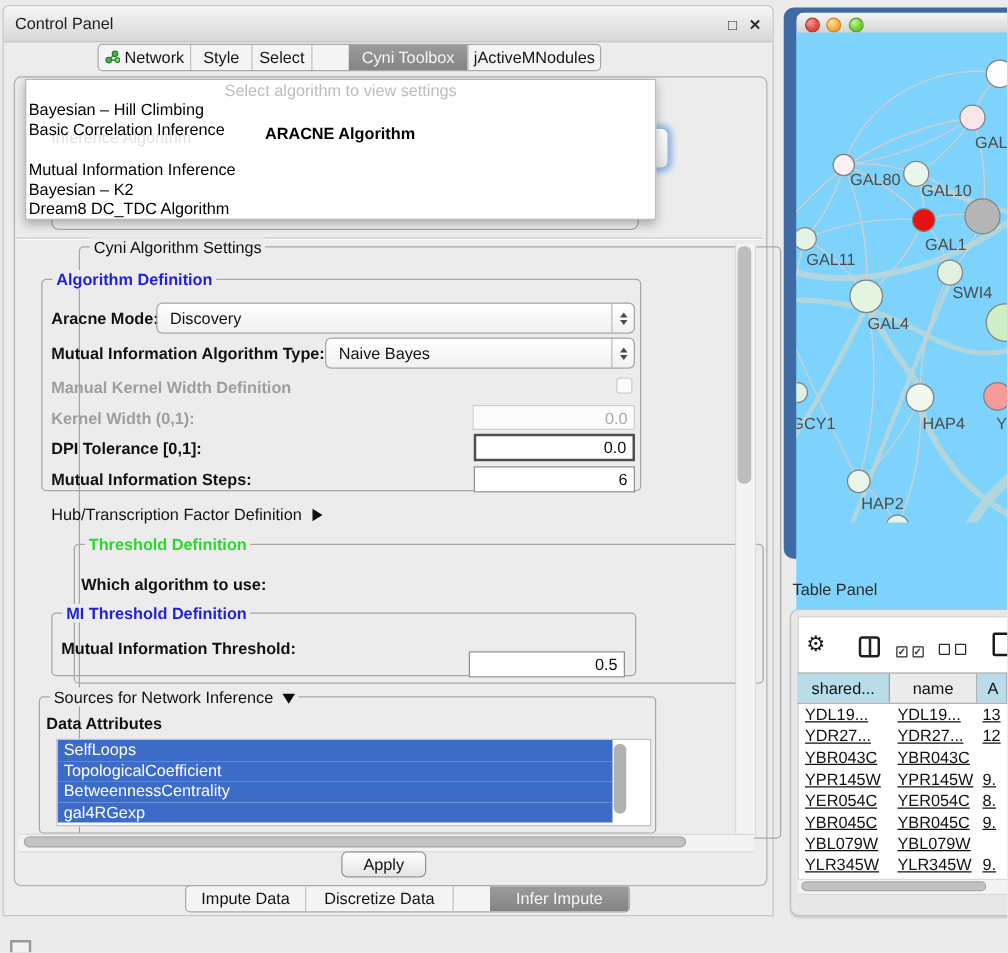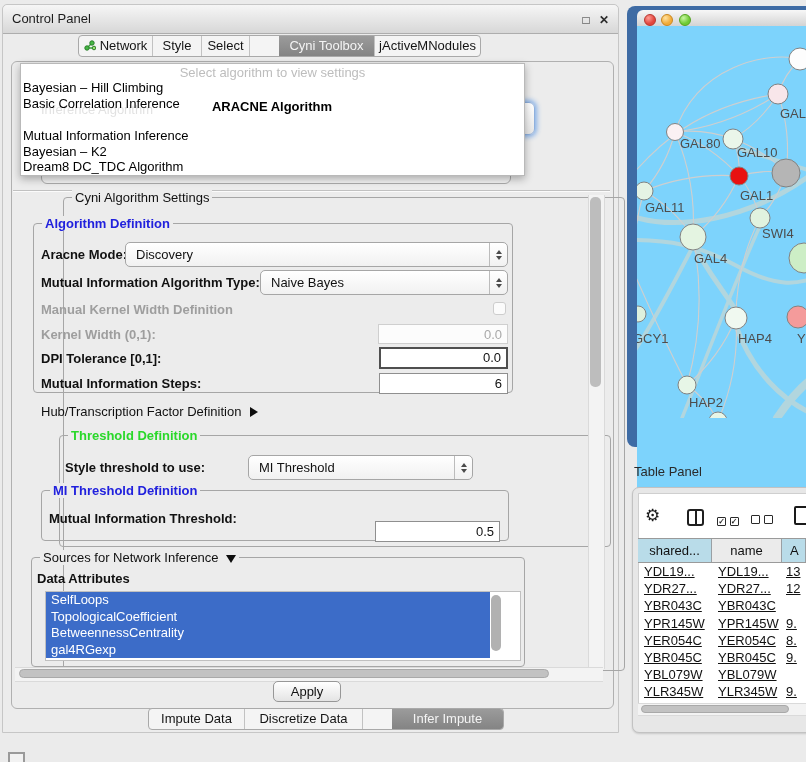--- a/index.html
+++ b/index.html
@@ -167,28 +167,21 @@
     <div class="abs bold" style="left:38px;top:371px;">Mutual Information Steps:</div>
     <div class="abs field" style="left:376px;top:368px;width:129px;height:21px;">6</div>
 
     <div class="abs" style="left:38px;top:399px;">
       <span>Hub/Transcription Factor Definition</span><span class="arrow-right"></span>
     </div>
 
     <div class="abs group" style="left:40px;top:430px;width:550px;height:110px;margin-left:16px;">
       <span class="gtitle green-t">Threshold Definition</span>
     </div>
-    <div class="abs bold" style="left:62px;top:455px;">Style threshold to use:</div>
-    <div class="abs combo" style="left:245px;top:450px;width:225px;height:25px;">
-      <span>MI Threshold</span>
-      <span class="stepper">
-          <span class="tri-up"></span>
-          <span class="tri-dn"></span>
-        </span>
-    </div>
+    <div class="abs bold" style="left:62px;top:455px;">Which algorithm to use:</div>
 
     <div class="abs group" style="left:38px;top:485px;width:466px;height:49px;">
       <span class="gtitle blue-t">MI Threshold Definition</span>
     </div>
     <div class="abs bold" style="left:46px;top:506px;">Mutual Information Threshold:</div>
     <div class="abs field" style="left:372px;top:472px;width:125px;height:21px;margin-top:44px;">0.5</div>
 
     <div class="abs group" style="left:28px;top:552px;width:492px;height:108px;">
       <span class="gtitle"><span>Sources for Network Inference</span><span class="arrow-down"></span></span>
     </div>

